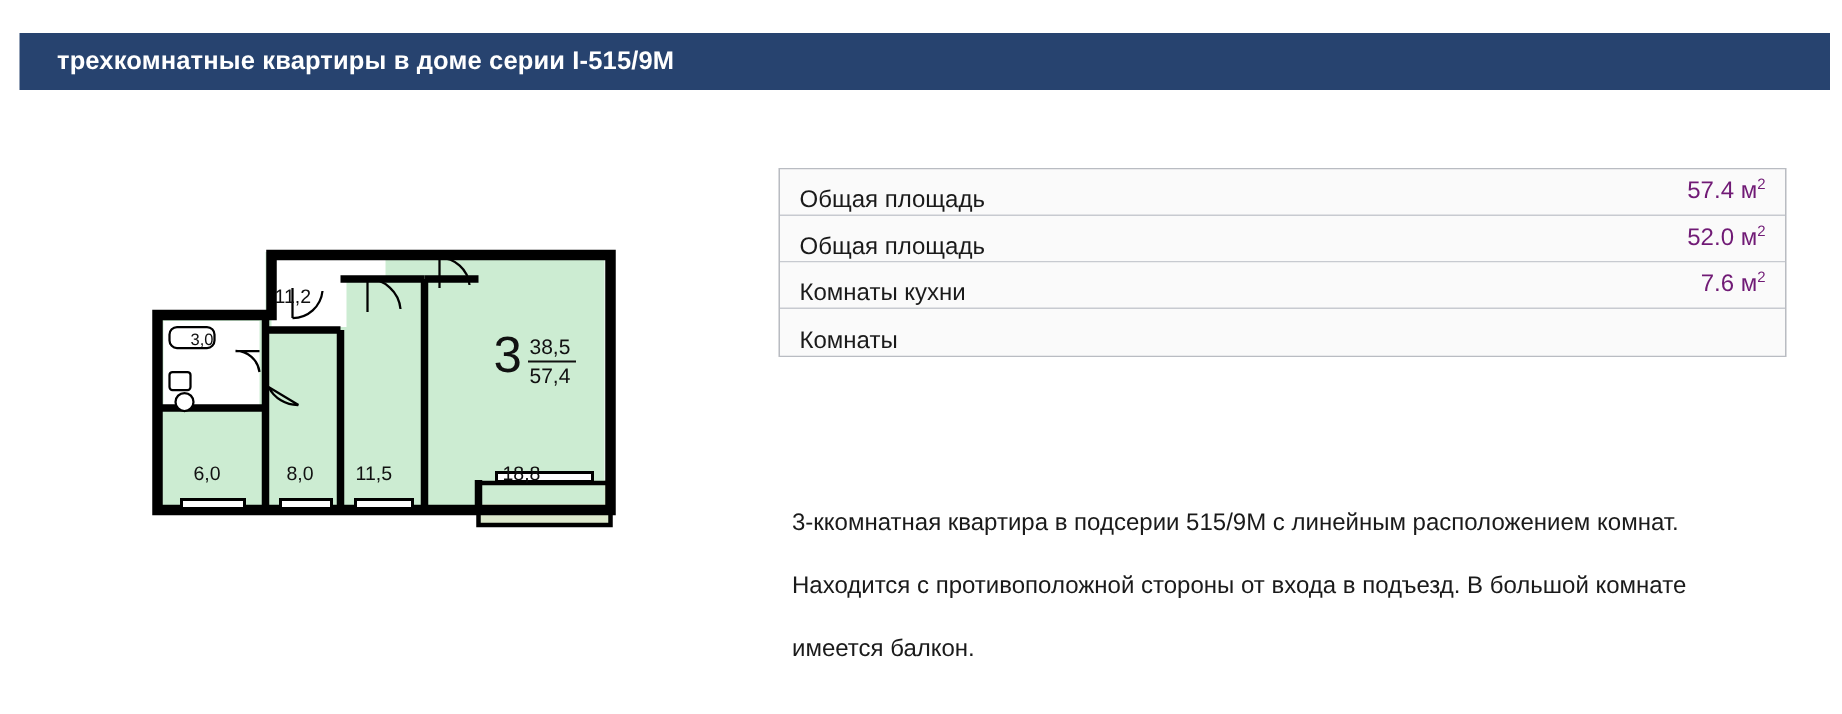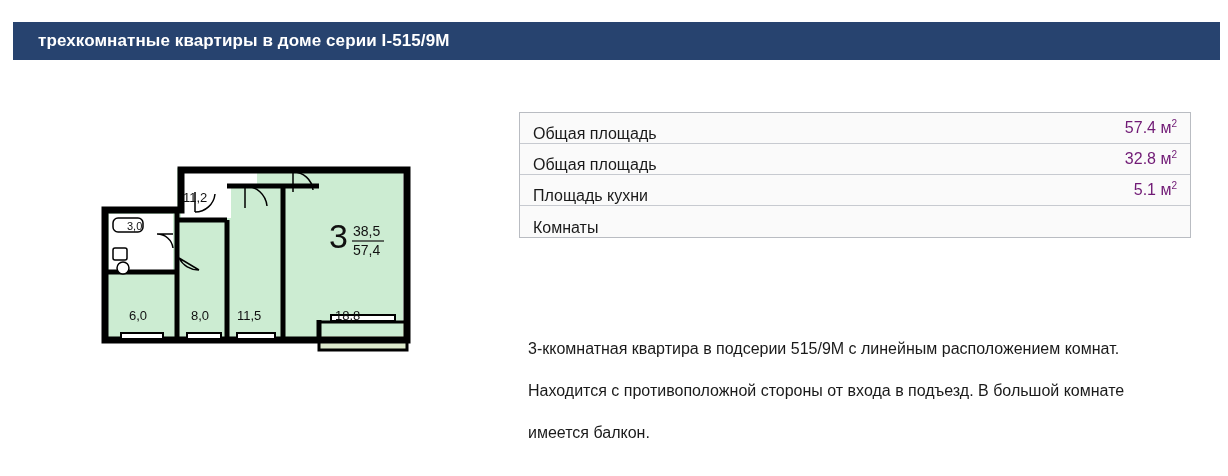--- a/index.html
+++ b/index.html
@@ -204,26 +204,26 @@
 
   <div class="spec-table">
 
     <div class="spec-row">
       <span class="spec-label">Общая площадь</span>
       <span class="spec-value"><span>57.4 м</span><sup>2</sup></span>
     </div>
 
     <div class="spec-row">
       <span class="spec-label">Общая площадь</span>
-      <span class="spec-value"><span>32.8 м</span><sup>2</sup></span>
-    </div>
-
-    <div class="spec-row">
-      <span class="spec-label">Площадь кухни</span>
-      <span class="spec-value"><span>5.1 м</span><sup>2</sup></span>
+      <span class="spec-value"><span>52.0 м</span><sup>2</sup></span>
+    </div>
+
+    <div class="spec-row">
+      <span class="spec-label">Комнаты кухни</span>
+      <span class="spec-value"><span>7.6 м</span><sup>2</sup></span>
     </div>
 
     <div class="spec-row">
       <span class="spec-label">Комнаты</span>
     </div>
 
   </div>
 
   <div class="description">3-ккомнатная квартира в подсерии 515/9М с линейным расположением комнат. Находится с противоположной стороны от входа в подъезд. В большой комнате имеется балкон.</div>
 

